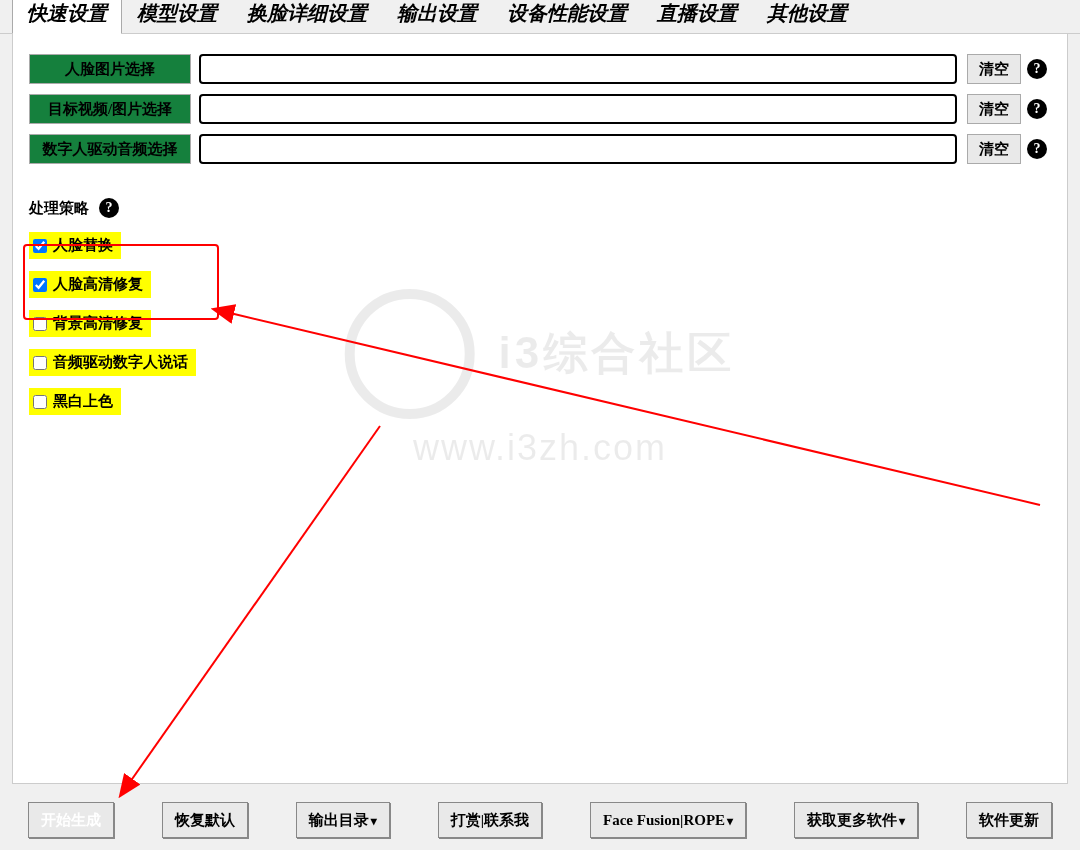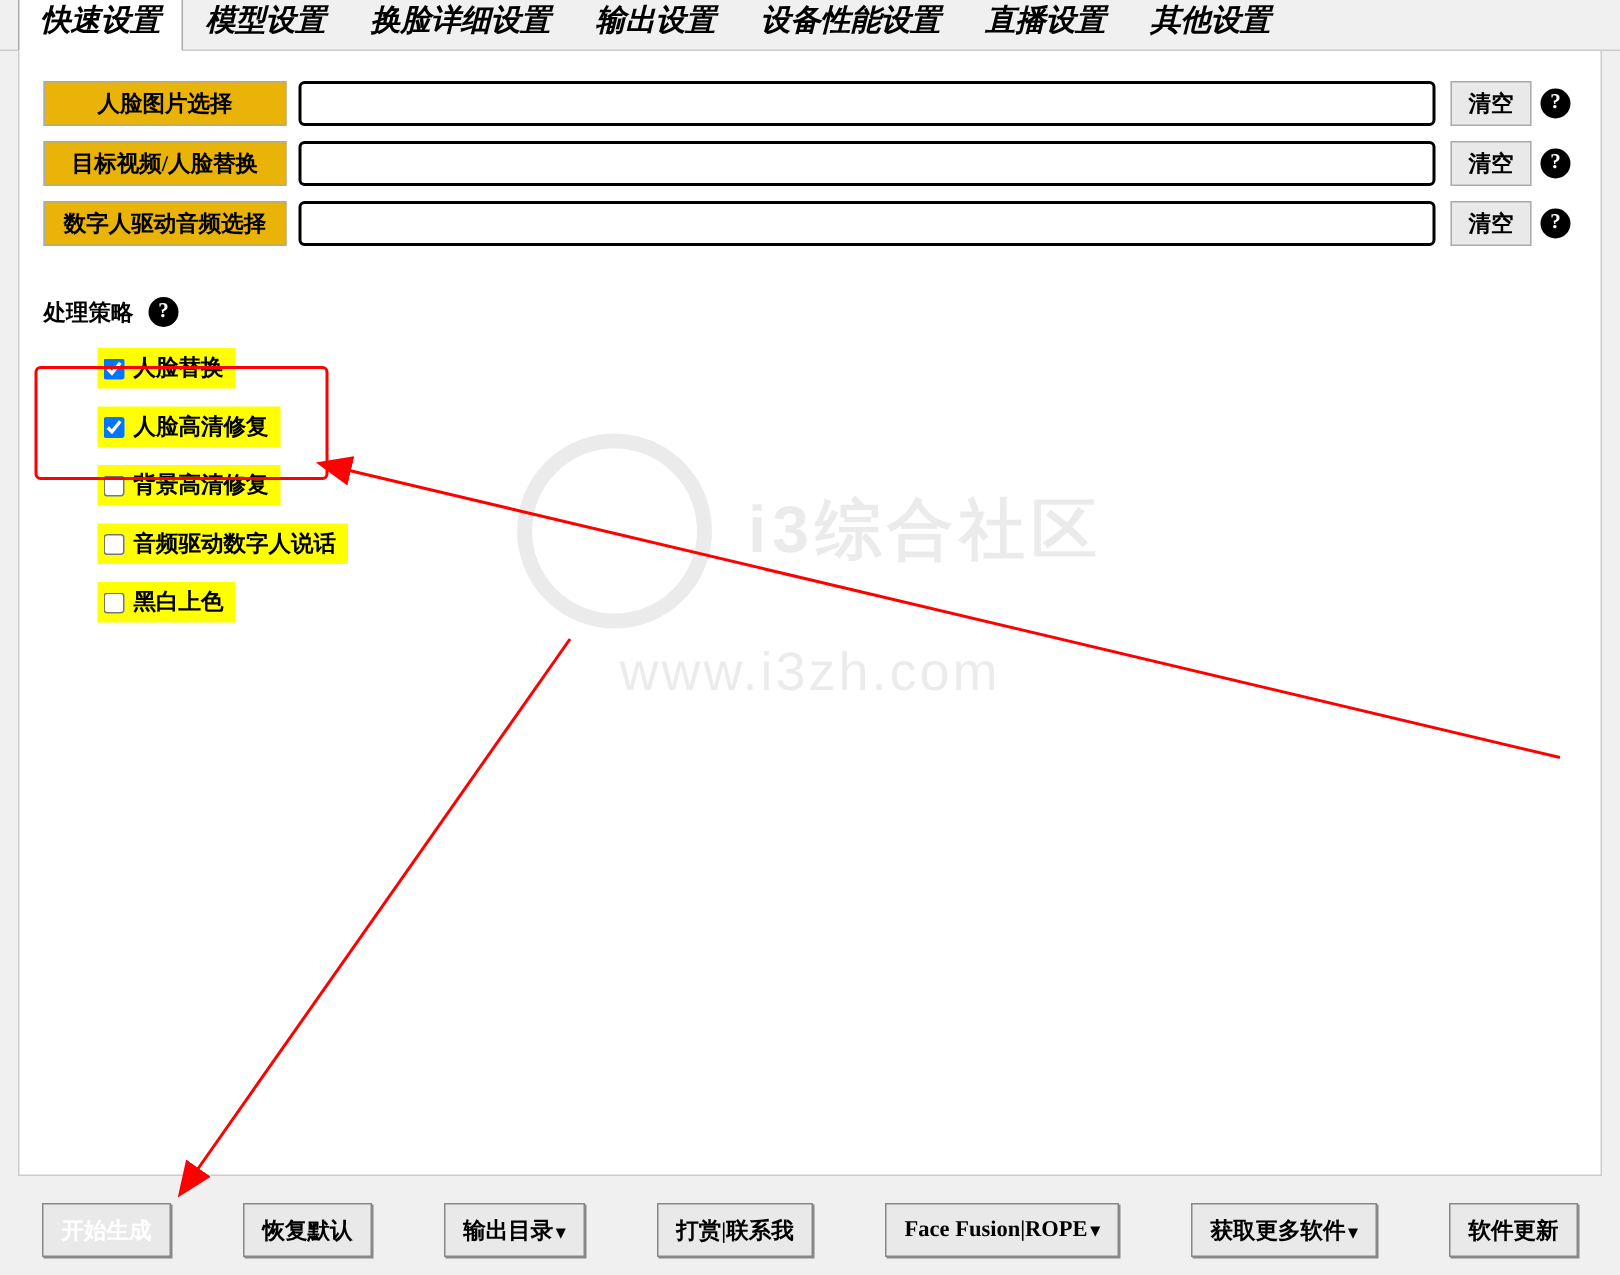--- a/index.html
+++ b/index.html
@@ -47,21 +47,21 @@
     position: relative;
   }
   .input-row {
     display: flex;
     align-items: center;
     margin-bottom: 10px;
   }
   .select-btn {
     width: 162px;
     height: 30px;
-    background: #eab308;
+    background: #15803d;
     border: 1px solid #aaa;
     font-size: 15px;
     font-family: SimSun, serif;
     font-weight: bold;
     cursor: pointer;
     text-align: center;
     margin-right: 8px;
   }
   .path-input {
     flex: 1;
@@ -111,21 +111,20 @@
   .option-item {
     background: #ffff00;
     padding: 4px 8px 4px 4px;
     margin-bottom: 12px;
     display: flex;
     align-items: center;
     font-weight: bold;
     font-size: 15px;
     width: fit-content;
     min-width: 80px;
-    margin-left: 36px;
   }
   .option-item input[type="checkbox"] {
     margin-right: 6px;
     width: 14px;
     height: 14px;
   }
   .red-box {
     position: absolute;
     border: 2px solid #ff0000;
     border-radius: 4px;
@@ -202,21 +201,21 @@
 
   
   <div class="input-row">
     <button class="select-btn">人脸图片选择</button>
     <input class="path-input" type="text" value="" style="">
     <button class="clear-btn">清空</button>
     <span class="help-icon">?</span>
   </div>
 
   <div class="input-row">
-    <button class="select-btn">目标视频/人脸替换</button>
+    <button class="select-btn">目标视频/图片选择</button>
     <input class="path-input" type="text" value="" style="">
     <button class="clear-btn">清空</button>
     <span class="help-icon">?</span>
   </div>
 
   <div class="input-row">
     <button class="select-btn">数字人驱动音频选择</button>
     <input class="path-input" type="text" value="" style="">
     <button class="clear-btn">清空</button>
     <span class="help-icon">?</span>

